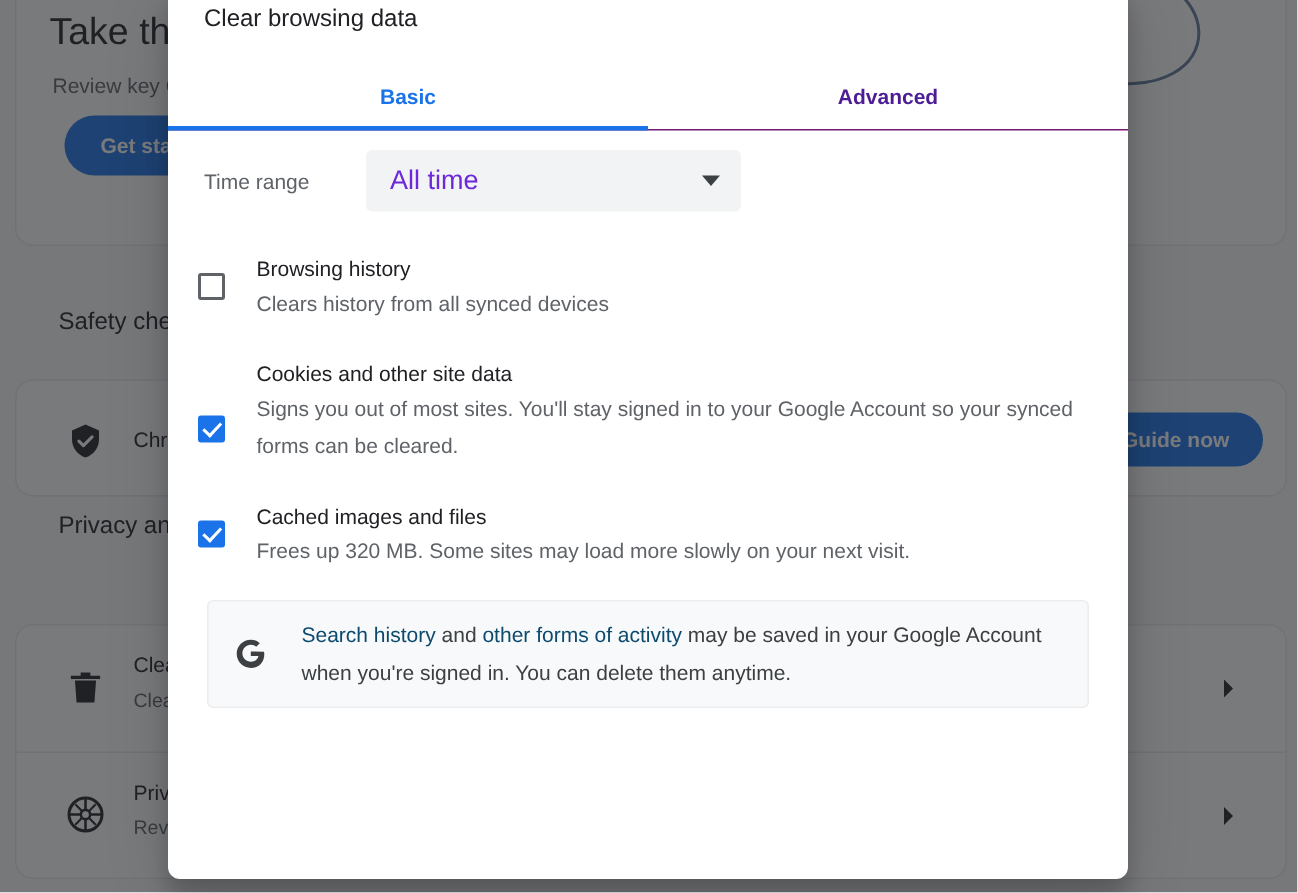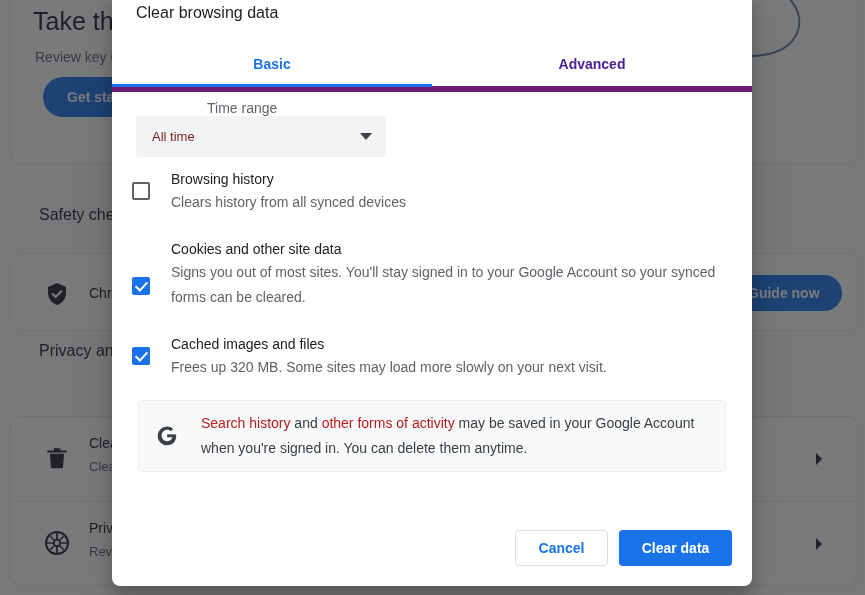--- a/index.html
+++ b/index.html
@@ -188,21 +188,21 @@
     top: 14px;
     font-size: 16px;
     color: #202124;
   }
   #tabstrip {
     position: absolute;
     left: 0;
     top: 52px;
     width: 640px;
     height: 44px;
-    border-bottom: 6px solid #701a75;
+    border-bottom: 1px solid #701a75;
     display: flex;
   }
   .tab {
     flex: 1;
     display: flex;
     align-items: center;
     justify-content: center;
     font-size: 14px;
     font-weight: bold;
     color: #4c1d95;
@@ -226,43 +226,42 @@
     width: 640px;
     bottom: 76px;
   }
 
   #timerange-row {
     position: absolute;
     left: 24px;
     top: 14px;
     display: flex;
     align-items: center;
-    flex-direction: column;
   }
   #timerange-label {
     font-size: 14px;
     color: #5f6368;
     width: 108px;
   }
   #timerange-select {
     width: 250px;
     height: 41px;
     background: #f1f3f4;
     border: none;
     border-radius: 4px;
     display: flex;
     align-items: center;
     padding: 0 14px 0 16px;
     box-sizing: border-box;
     cursor: pointer;
     position: relative;
   }
   #timerange-value {
-    font-size: 13px;
-    color: #7f1d1d;
+    font-size: 18px;
+    color: #6d28d9;
     flex: 1;
   }
   .select-caret {
     width: 0; height: 0;
     border-left: 6px solid transparent;
     border-right: 6px solid transparent;
     border-top: 7px solid #3c4043;
   }
 
   .checkbox-item {
@@ -339,21 +338,21 @@
     width: 24px; height: 24px;
     flex: none;
     margin-right: 22px;
   }
   #g-text {
     font-size: 14px;
     color: #3c4043;
     line-height: 25px;
   }
   #g-text a {
-    color: #b91c1c;
+    color: #0c4a6e;
     text-decoration: none;
     cursor: pointer;
     margin-top: 28px;
   }
 
   #dialog-actions {
     position: absolute;
     left: 0;
     bottom: 0;
     width: 640px;
@@ -494,18 +493,14 @@
       <svg id="g-logo" viewBox="0 0 24 24">
         <path fill="#3c4043" d="M12.2 10.3v3.0h5.1c-0.2 1.3-1.6 3.9-5.1 3.9-3.1 0-5.6-2.6-5.6-5.7s2.5-5.7 5.6-5.7c1.8 0 2.9 0.7 3.6 1.4l2.4-2.3C16.7 3.4 14.7 2.5 12.2 2.5 7 2.5 2.8 6.7 2.8 11.9s4.2 9.4 9.4 9.4c5.4 0 9-3.8 9-9.2 0-0.6-0.1-1.1-0.2-1.6z"></path>
       </svg>
       <div id="g-text">
         <a>Search history</a><span> and </span><a>other forms of activity</a><span> may be saved in your Google Account when you're signed in. You can delete them anytime.</span>
       </div>
     </div>
 
   </div>
 
-  <div id="dialog-actions">
-    <div class="btn" id="btn-cancel">Cancel</div>
-    <div class="btn" id="btn-clear">Clear data</div>
-  </div>
 
 </div>
 
 </body></html>

